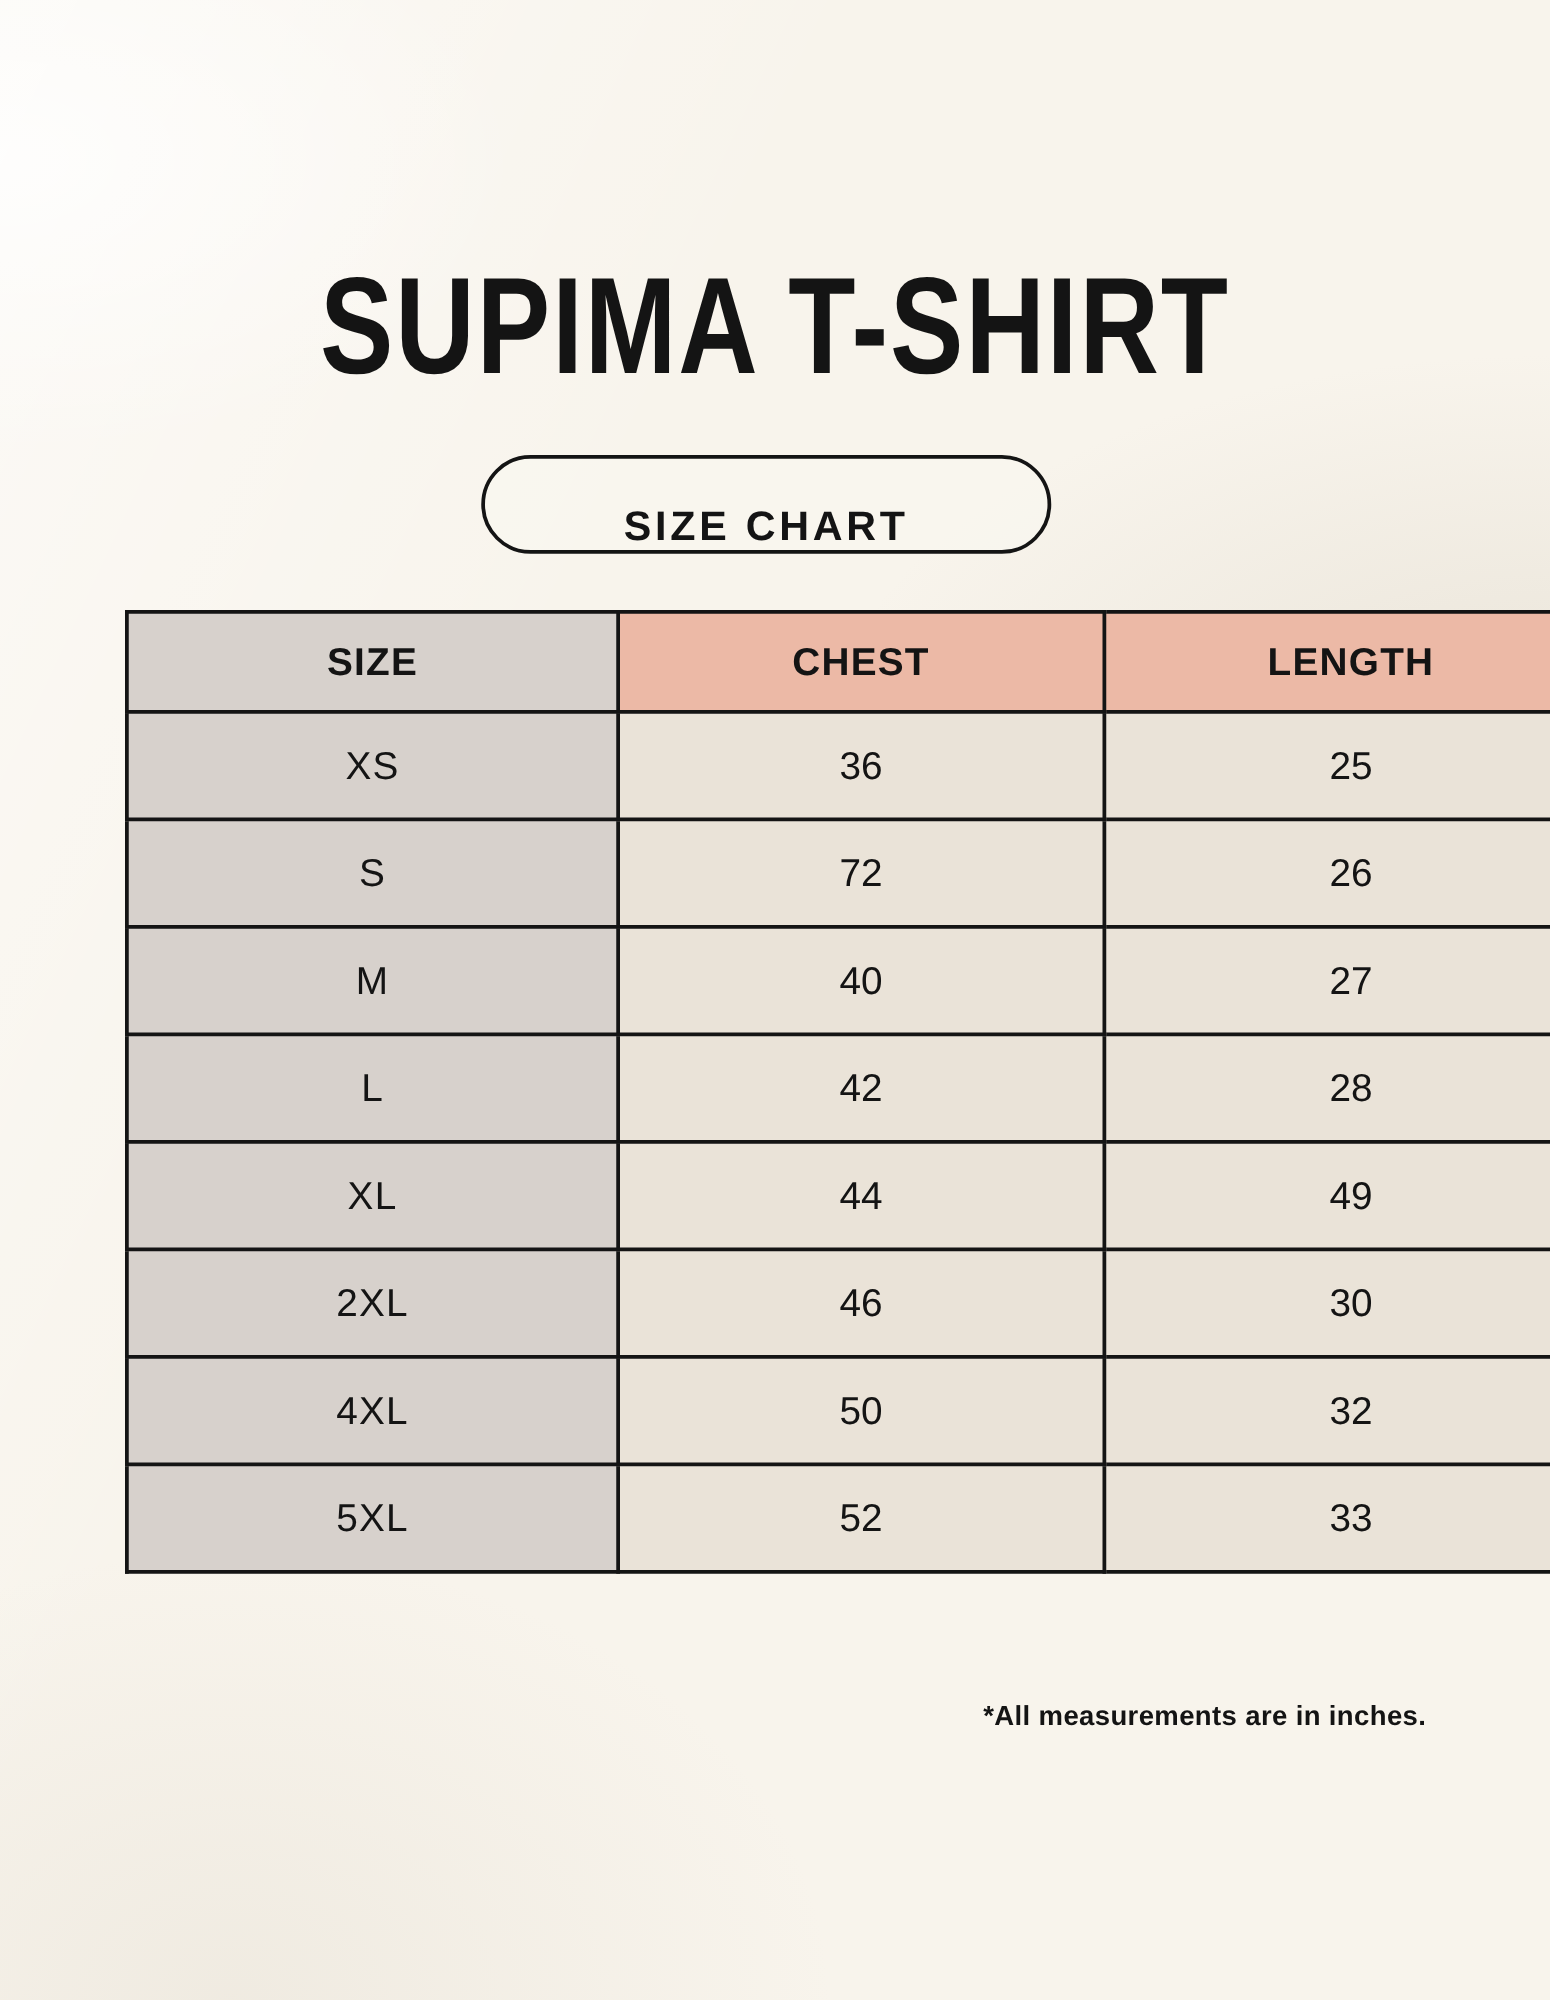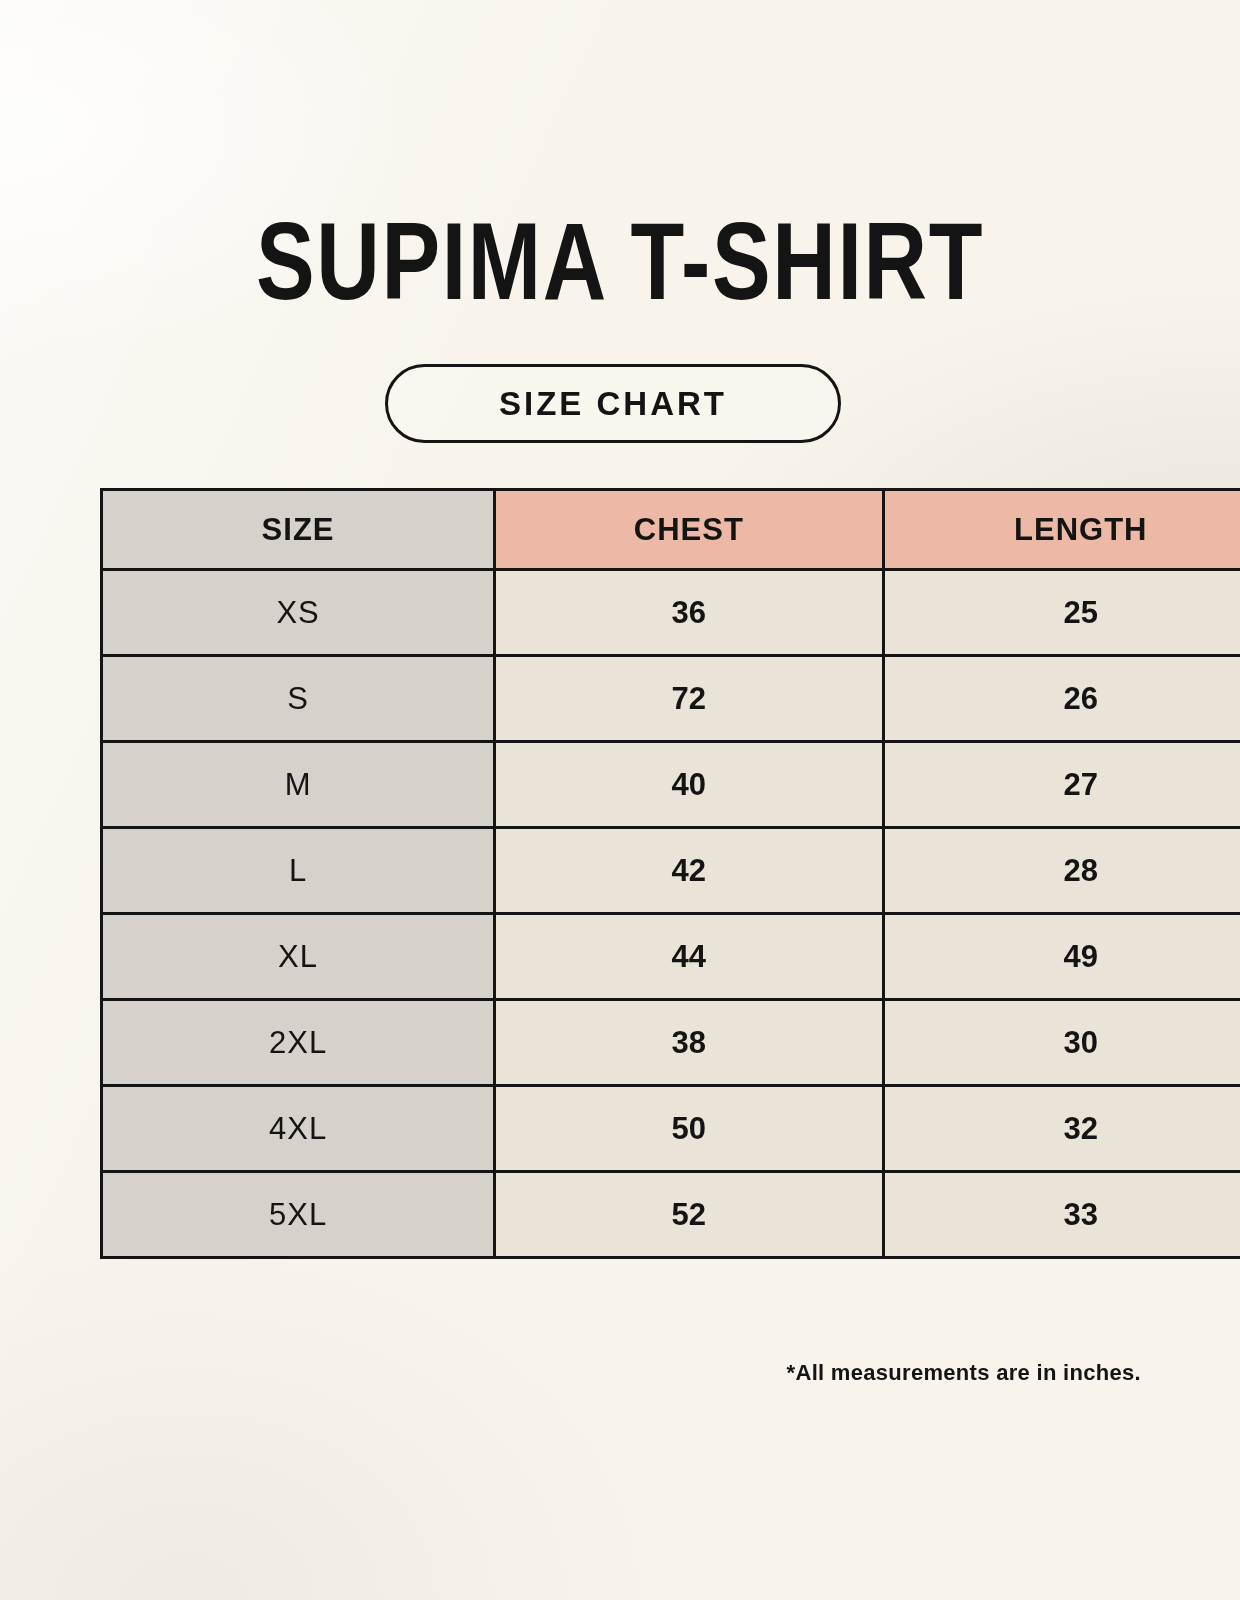--- a/index.html
+++ b/index.html
@@ -35,21 +35,21 @@
     transform:scaleX(0.80);
     color:var(--text);
     white-space:nowrap;
   }
   .pill-button{
     position:absolute;
     left:385px;top:364px;
     width:456px;height:79px;
     border:3px solid var(--text);
     border-radius:45px;
-    display:flex;align-items:center;justify-content:center;
+    display:flex;align-items:flex-end;justify-content:center;
     background:rgba(250,247,240,0.55);
   }
   .pill-button span{
     font-size:33px;
     font-weight:700;
     letter-spacing:3px;
     color:var(--text);
   }
   table.size-chart{
     position:absolute;
@@ -74,21 +74,21 @@
     font-weight:700;
     letter-spacing:1px;
     background:var(--header-measure-bg);
   }
   table.size-chart thead th.col-size{
     background:var(--header-size-bg);
   }
   table.size-chart tbody td{
     height:86px;
     font-size:31px;
-    font-weight:700;
+    font-weight:400;
     background:var(--cell-bg);
   }
   table.size-chart tbody td.col-size{
     background:var(--size-column-bg);
     font-weight:400;
     letter-spacing:1px;
   }
   .footnote{
     position:absolute;
     top:1360px;
@@ -144,21 +144,21 @@
           <td>42</td>
           <td>28</td>
         </tr>
         <tr>
           <td class="col-size">XL</td>
           <td>44</td>
           <td>49</td>
         </tr>
         <tr>
           <td class="col-size">2XL</td>
-          <td>38</td>
+          <td>46</td>
           <td>30</td>
         </tr>
         <tr>
           <td class="col-size">4XL</td>
           <td>50</td>
           <td>32</td>
         </tr>
         <tr>
           <td class="col-size">5XL</td>
           <td>52</td>

